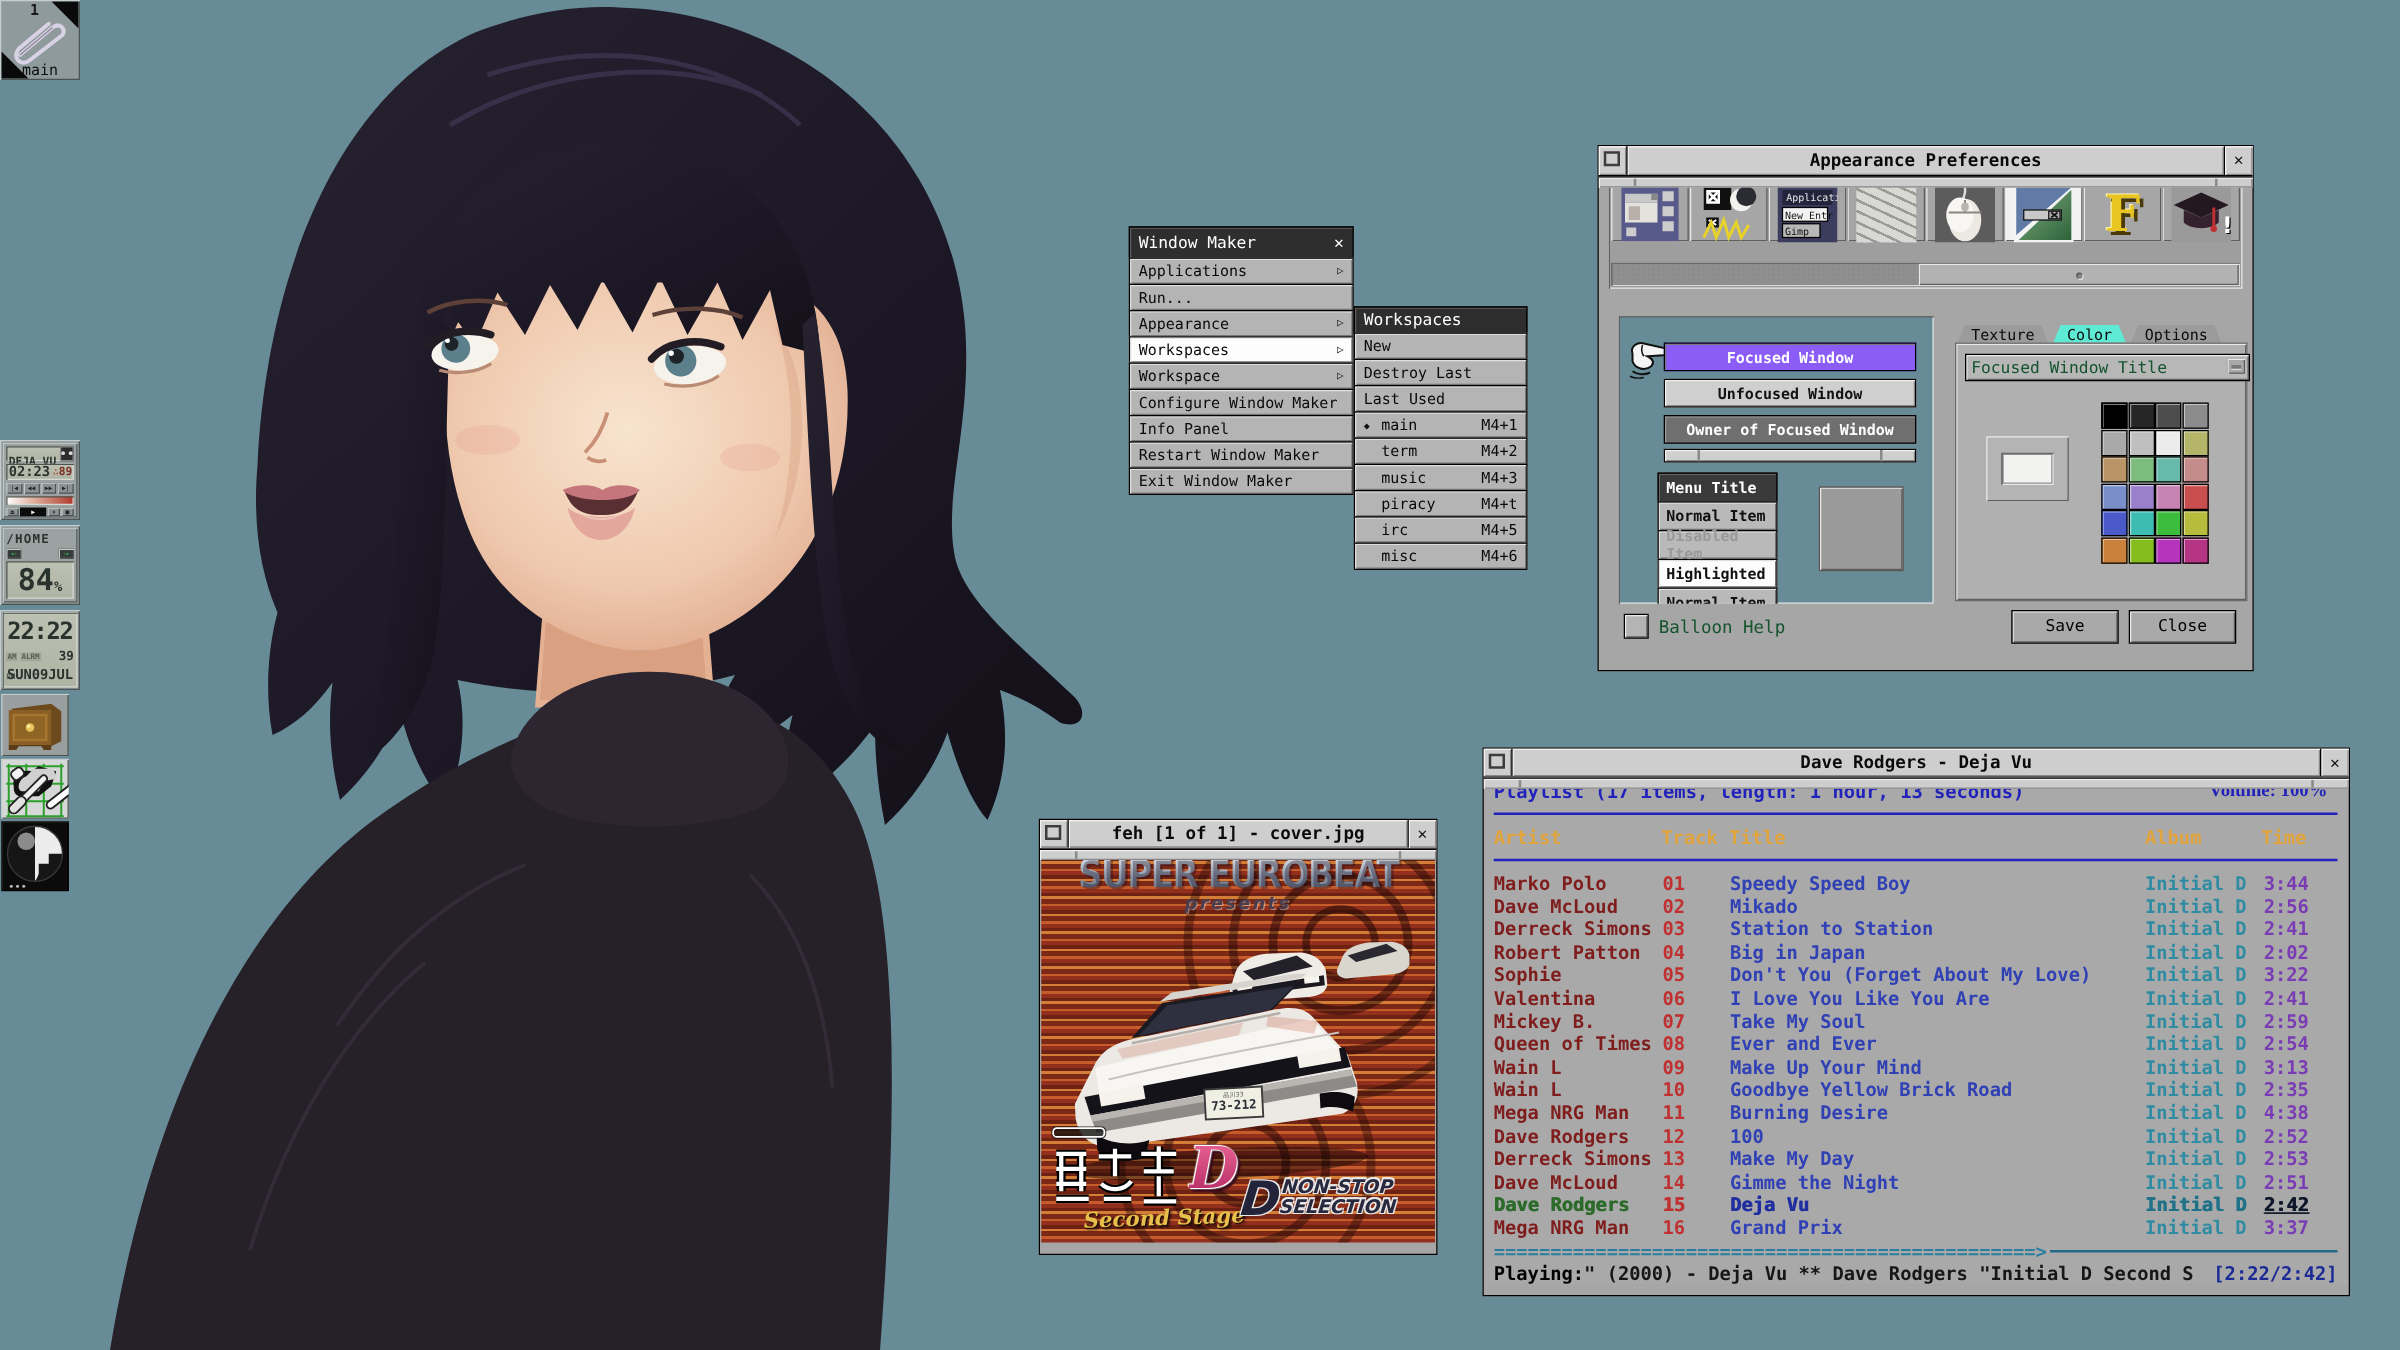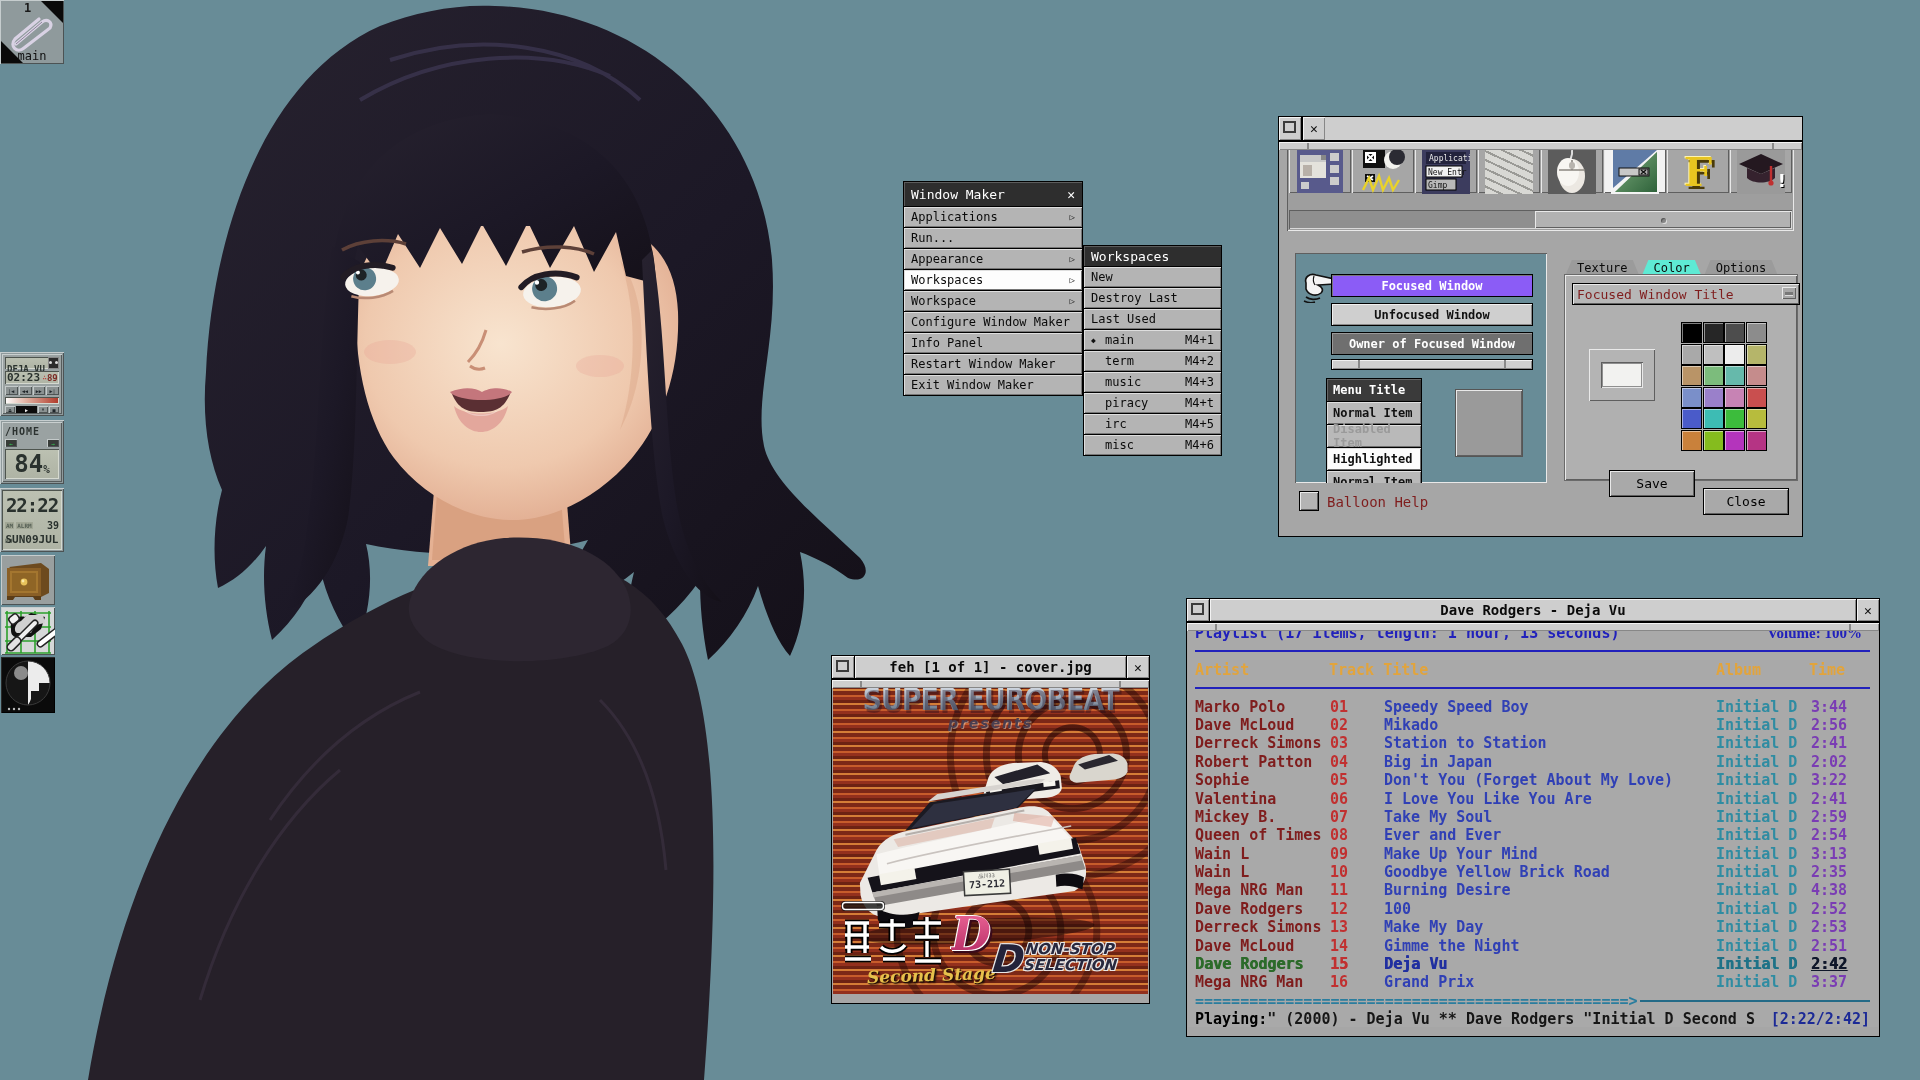--- a/index.html
+++ b/index.html
@@ -64,21 +64,21 @@
   .t-album{position:absolute;left:521px;color:#2f8ca2;}
   .t-time{position:absolute;left:616px;color:#7a3cb4;}
   .track-row.bold .t-artist{color:#2c6b2a;} .track-row.bold .t-title{color:#202fa0;}
   .track-row.bold .t-album{color:#1f7287;} .track-row.bold .t-time{color:#0f172a;text-decoration:underline;}
   .track-row.bold{text-shadow:0.6px 0 0 currentColor;}
   .pl-progress{display:flex;align-items:center;color:#2a7d9e;}
   .pl-progress .tail{flex:1;height:2px;background:#236a87;margin-left:2px;}
   .pl-status{display:flex;color:#161616;}
   .pl-status .stime{margin-left:auto;color:#1c2a96;}
   
-  .wp-label{font:13px "DejaVu Sans Mono",monospace;color:#7f1d1d;}
+  .wp-label{font:13px "DejaVu Sans Mono",monospace;color:#14532d;}
   .icon-btn{width:62px;height:44px;background:#a6a6a6;box-shadow:inset 1px 1px 0 #e9e9e9,inset -1px -1px 0 #5f5f5f;
             display:flex;align-items:center;justify-content:center;}
   .icon-btn.sel{background:#f2f2f2;}
   .tab{height:17px;padding:0 12px;font:12px "DejaVu Sans Mono",monospace;color:#0a0a0a;
        background:#9b9b9b;display:inline-flex;align-items:center;
        clip-path:polygon(7px 0,calc(100% - 7px) 0,100% 100%,0 100%);margin-right:2px;}
   .tab.active{background:#5eead4;}
   .prev-bar{position:absolute;left:36px;width:200px;height:21px;border:1px solid #000;
             display:flex;align-items:center;justify-content:center;
             font:bold 12px "DejaVu Sans Mono",monospace;}
@@ -450,20 +450,21 @@
           <span class="shortcut">M4+6</span>
         </div>
       </div>
   </div>
 
   <div class="window" style="left:1278px;top:116px;width:523px;height:419px;">
     <div class="titlebar" style="height:23px;">
       <div class="tb-btn tb-min">
           <span class="mini-glyph"></span>
         </div>
+      <div class="tb-title">Appearance Preferences</div>
       <div class="tb-btn tb-close">✕</div>
     </div>
 
     <div class="abs sunken" style="left:8px;top:30px;width:507px;height:84px;background:#9e9e9e;">
       <div class="abs" style="left:2px;top:2px;display:flex;gap:1px;">
         <div class="icon-btn">
           <svg width="46" height="44" viewBox="0 0 46 44">
               <rect width="46" height="44" fill="#585a8c"></rect>
             <rect x="3" y="6" width="26" height="7" fill="#c8c8c8"></rect>
               <rect x="3" y="13" width="26" height="16" fill="#e4e2dc"></rect>
@@ -640,21 +641,21 @@
           <div class="swatch" style="background: rgb(183, 188, 61);"></div>
           <div class="swatch" style="background: rgb(201, 129, 59);"></div>
           <div class="swatch" style="background: rgb(133, 188, 30);"></div>
           <div class="swatch" style="background: rgb(180, 52, 188);"></div>
           <div class="swatch" style="background: rgb(181, 52, 132);"></div>
         </div>
     </div>
 
     <div class="abs raised" style="left:20px;top:374px;width:18px;height:18px;background:#b4b4b4;border:1px solid #000;"></div>
     <span class="abs wp-label" style="left:48px;top:377px;font-size:14px;">Balloon Help</span>
-    <div class="abs wp-btn" style="left:330px;top:353px;">
+    <div class="abs wp-btn" style="left:330px;top:371px;">
       <span>Save</span>
       </div>
     <div class="abs wp-btn" style="left:424px;top:371px;">
       <span>Close</span>
       </div>
     <div class="resizebar abs" style="left:0;right:0;bottom:0;">
         <i class="l"></i>
         <i class="r"></i>
       </div>
   </div>

